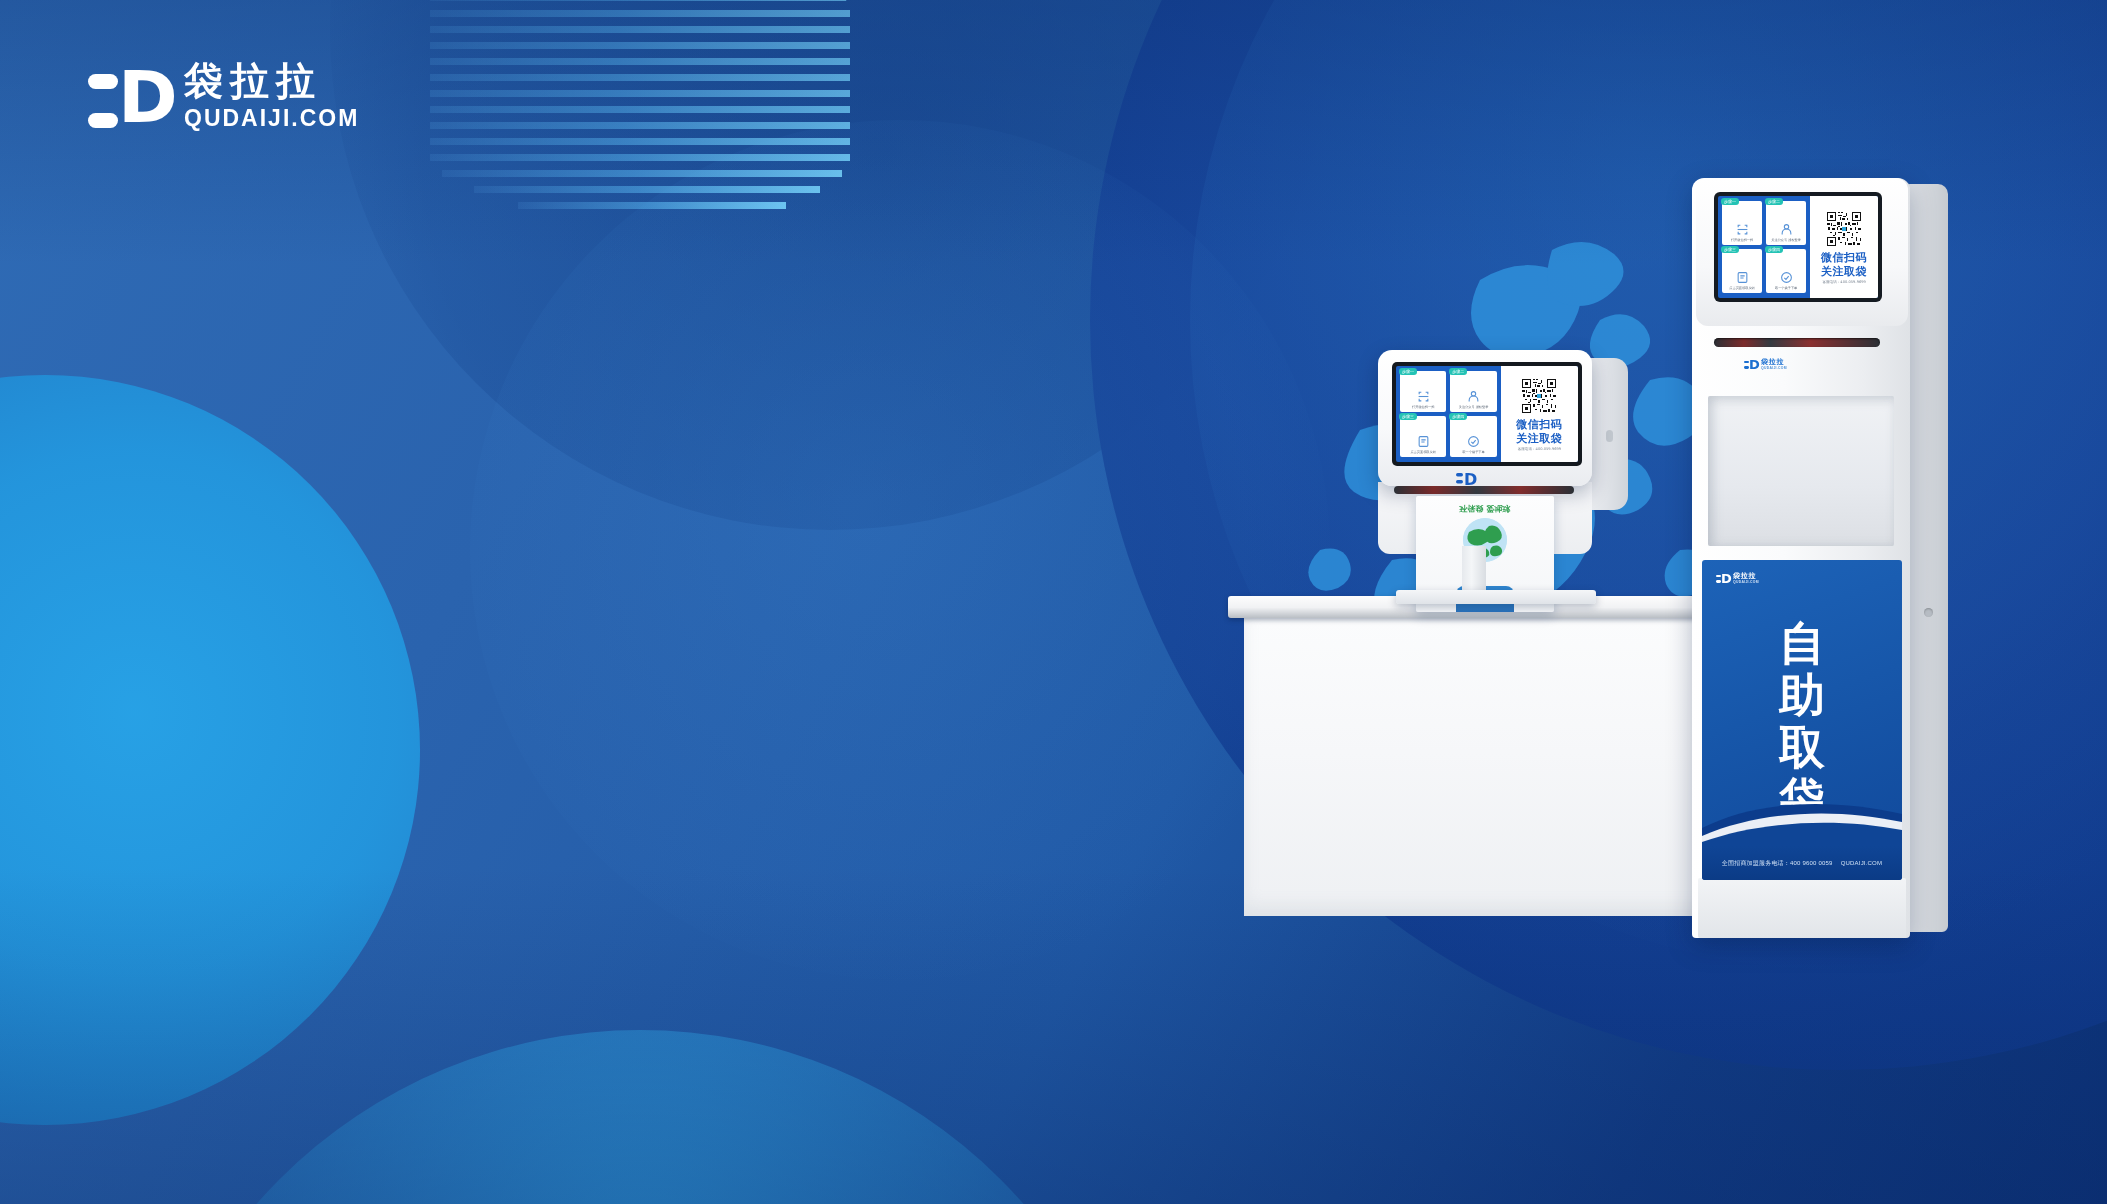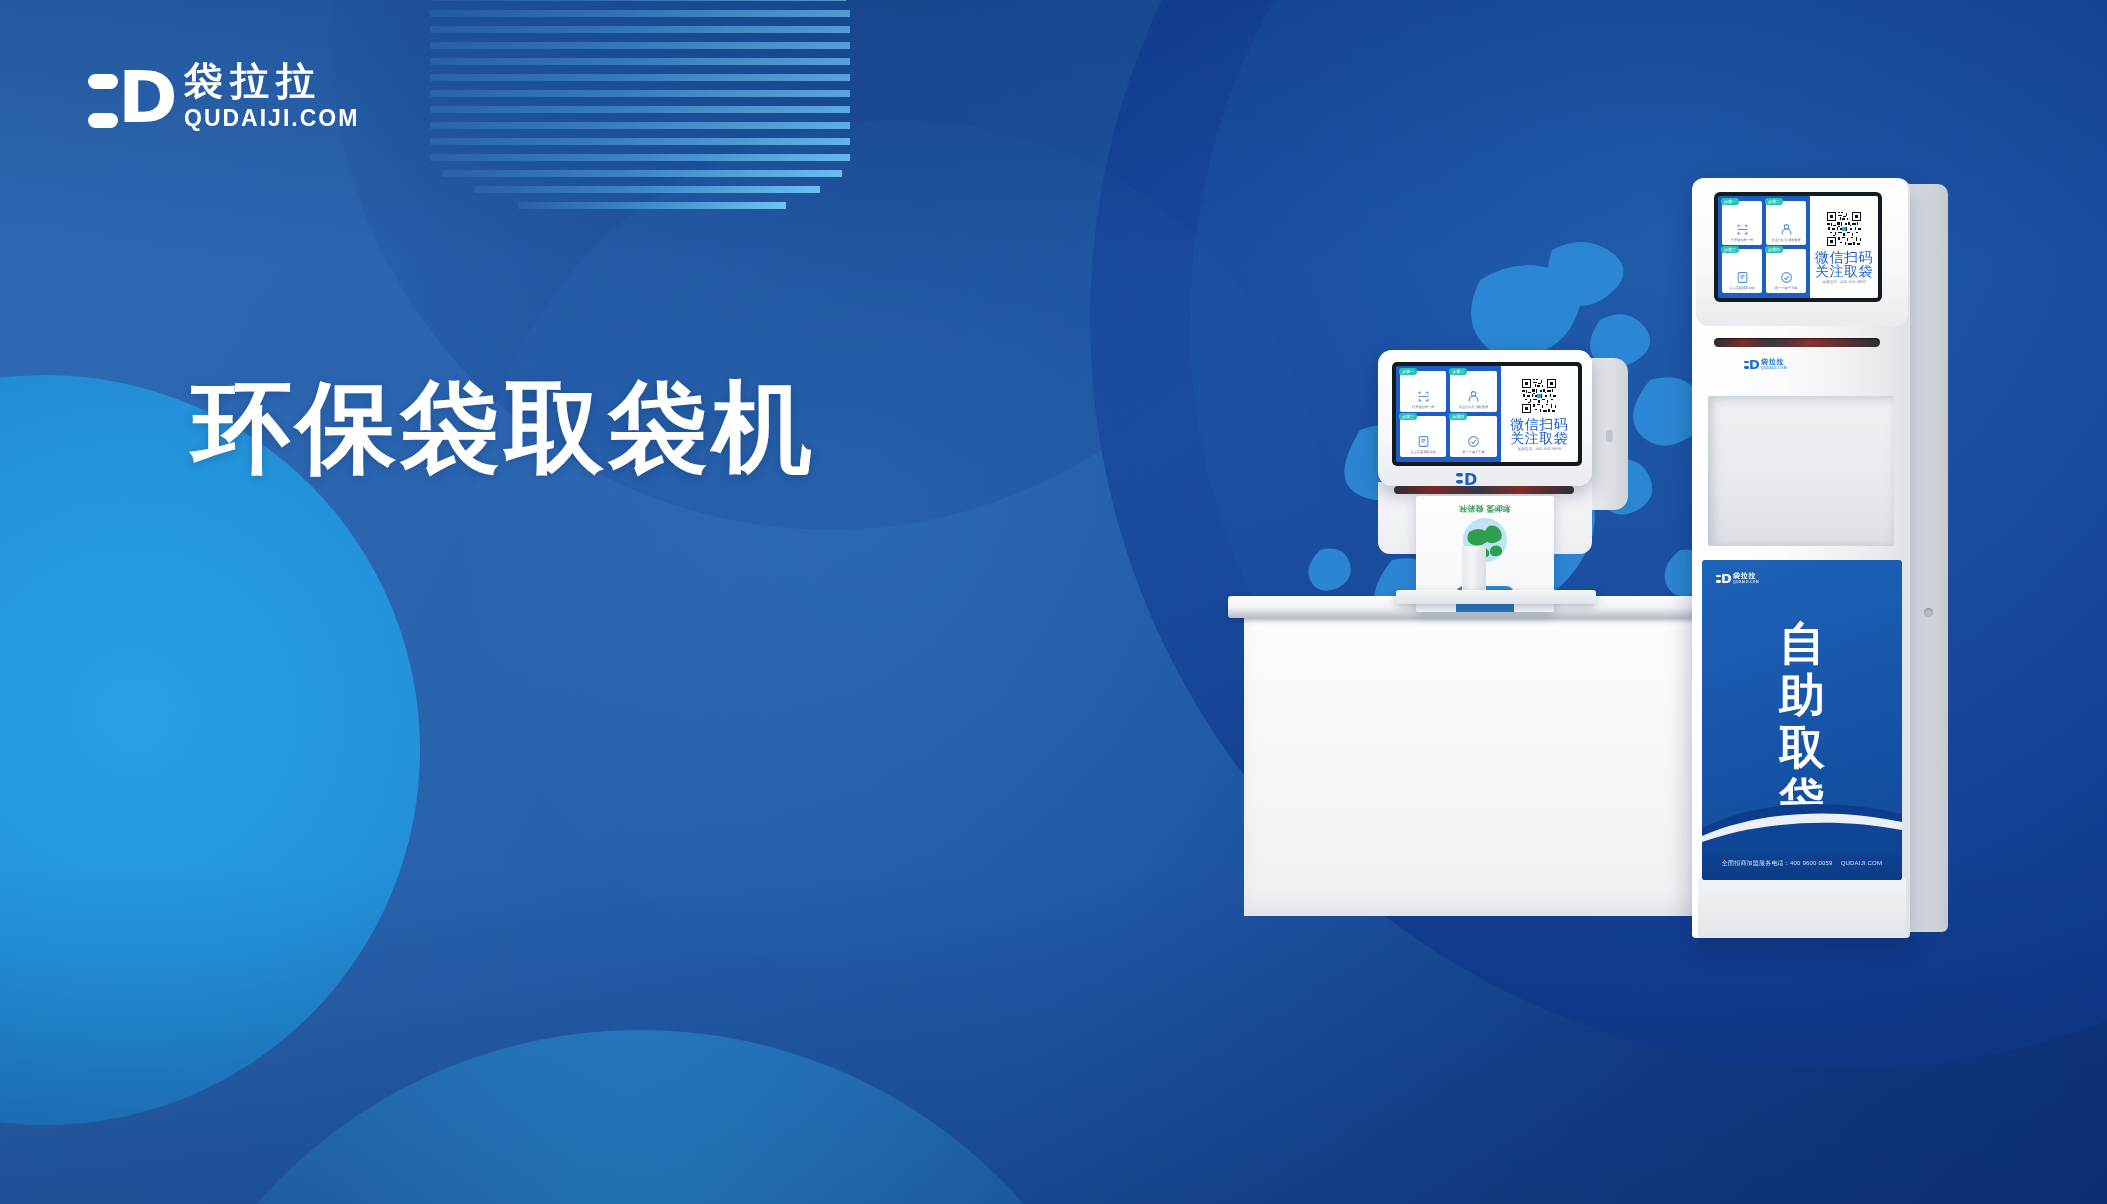--- a/index.html
+++ b/index.html
@@ -147,21 +147,21 @@
   .scr-card{background:#fff;border-radius:2px;position:relative;display:flex;flex-direction:column;
     align-items:center;justify-content:flex-end;padding-bottom:3px;}
   .scr-tag{position:absolute;left:-1px;top:-3px;background:#24c3b5;color:#fff;border-radius:3px;
     font-size:4px;line-height:7px;padding:0 3px;font-family:"DejaVu Sans",sans-serif;white-space:nowrap;}
   .scr-ico{width:13px;height:13px;margin-bottom:2px;opacity:.85;}
   .scr-cap{font-size:3.2px;line-height:4px;color:#5b6675;text-align:center;
     font-family:"DejaVu Sans",sans-serif;white-space:nowrap;}
   .scr-right{flex:1;background:#fff;display:flex;flex-direction:column;align-items:center;
     justify-content:center;gap:3px;padding:4px 2px;}
   .qr{width:40px;height:40px;background:#fff;padding:2px;}
-  .scr-r1,.scr-r2{color:#1b5fc4;font-weight:400;font-size:14px;line-height:11px;
+  .scr-r1,.scr-r2{color:#1b5fc4;font-weight:700;font-size:11px;line-height:11px;
     font-family:"DejaVu Sans",sans-serif;letter-spacing:.5px;}
   .scr-r3{color:#7d8794;font-size:3.6px;line-height:5px;font-family:"DejaVu Sans",sans-serif;}
 
   
   .minilogo{display:flex;align-items:center;gap:4px;}
   .ml-mark{position:relative;width:13px;height:13px;flex:none;}
   .ml-mark i{position:absolute;left:0;width:5px;height:2.6px;border-radius:1.4px;display:block;}
   .ml-mark i.a{top:2.6px;} .ml-mark i.b{top:8px;}
   .ml-mark b{position:absolute;left:5px;top:0;font-size:13px;line-height:13px;font-weight:700;
     font-family:"DejaVu Sans",sans-serif;}
@@ -228,21 +228,20 @@
         <span class="dotB"></span>
       <span class="dee">D</span>
     </div>
     <div class="logo-text">
       <div class="logo-cn">袋拉拉</div>
       <div class="logo-en">QUDAIJI.COM</div>
     </div>
   </div>
 
   <div class="headline">
-    <div class="h-line one">环保袋取袋机</div>
   </div>
 
   <div class="counter">
     <div class="counter-face"></div>
     <div class="counter-top"></div>
   </div>
 
   <div class="ctm">
     <div class="ctm-side"></div>
     <div class="ctm-side-dot"></div>

